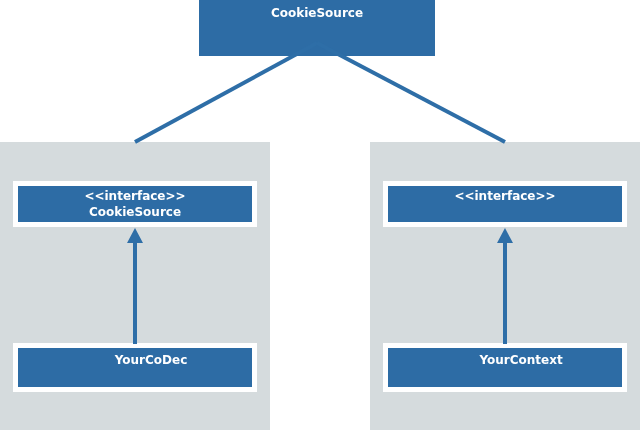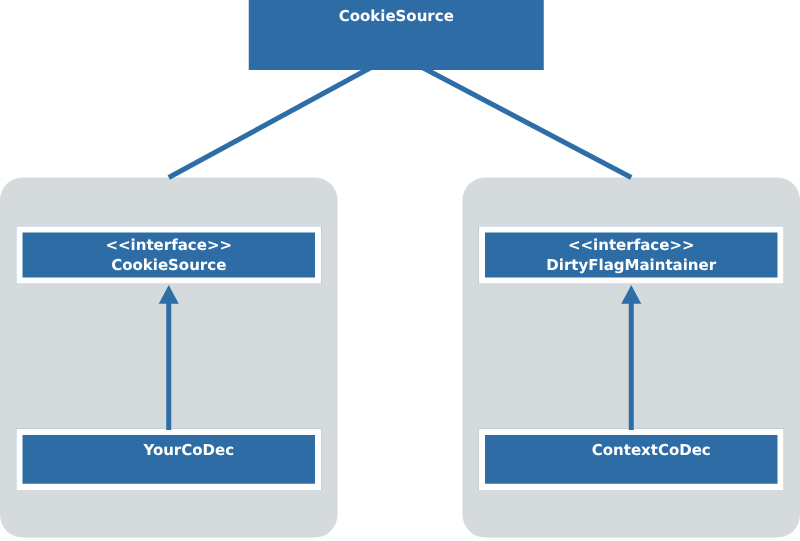--- a/index.html
+++ b/index.html
@@ -17,21 +17,20 @@
     box-sizing: border-box;
     background: var(--box-fill, #2d6ca5);
     color: var(--box-text, #ffffff);
     font-size: 12px; font-weight: bold;
     text-align: center; padding-top: 6px;
   }
   .panel {
     position: absolute;
     top: 142px; width: 270px; height: 288px;
     background: var(--panel-fill, #d5dbdd);
-    border-radius: 18px;
   }
   .panel.left { left: 0; }
   .panel.right { left: 370px; }
   .node {
     position: absolute;
     left: 13px; width: 244px;
     box-sizing: border-box;
     background: var(--box-fill, #2d6ca5);
     border: 5px solid var(--box-border, #ffffff);
     color: var(--box-text, #ffffff);
@@ -59,24 +58,23 @@
       <span class="line">CookieSource</span>
     </div>
     <div class="node cls">
       <span class="line">YourCoDec</span>
     </div>
   </div>
 
   <div class="panel right">
     <div class="node iface">
       <span class="line">&lt;&lt;interface&gt;&gt;</span>
-      <span class="line">DirtyFlagMaintainer</span>
     </div>
     <div class="node cls">
-      <span class="line">ContextCoDec</span>
+      <span class="line">YourContext</span>
     </div>
   </div>
 
   <div class="top-box">
     <span>CookieSource</span>
   </div>
 
   <svg class="connectors" width="640" height="433" viewBox="0 0 640 433" aria-hidden="true">
     <line class="conn" x1="317" y1="43" x2="135" y2="142"></line>
     <line class="conn" x1="317" y1="43" x2="505" y2="142"></line>

